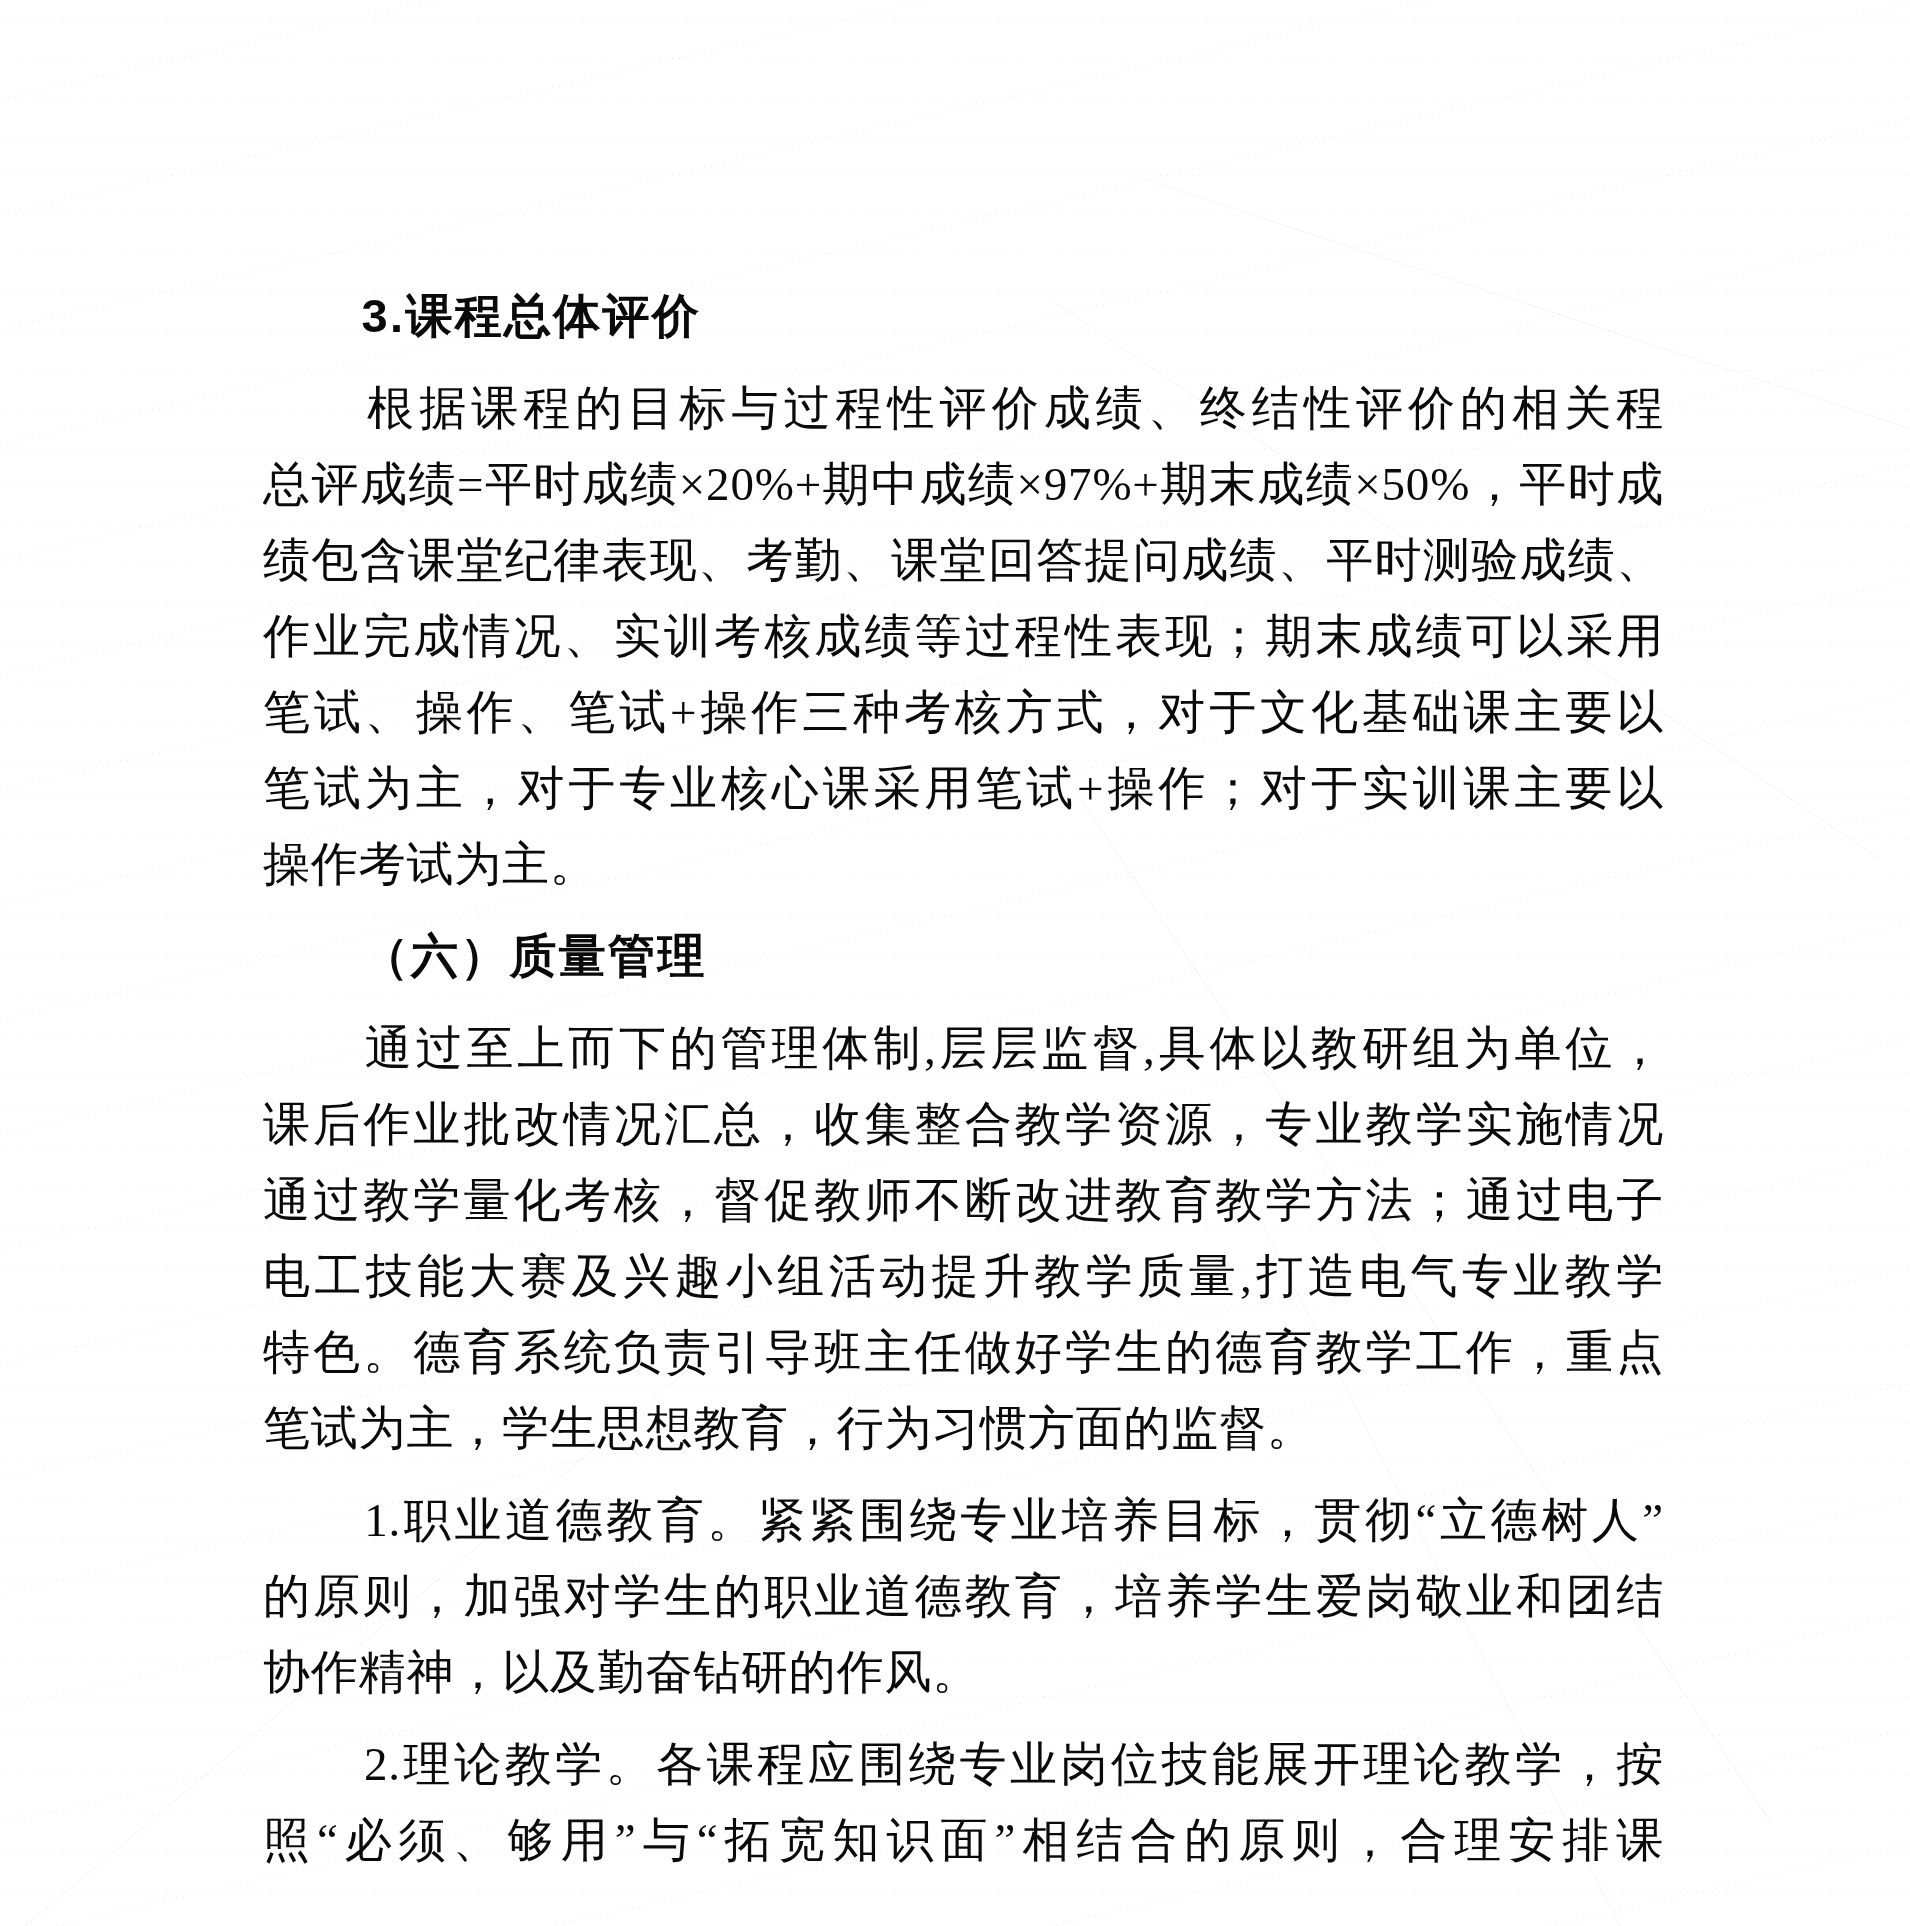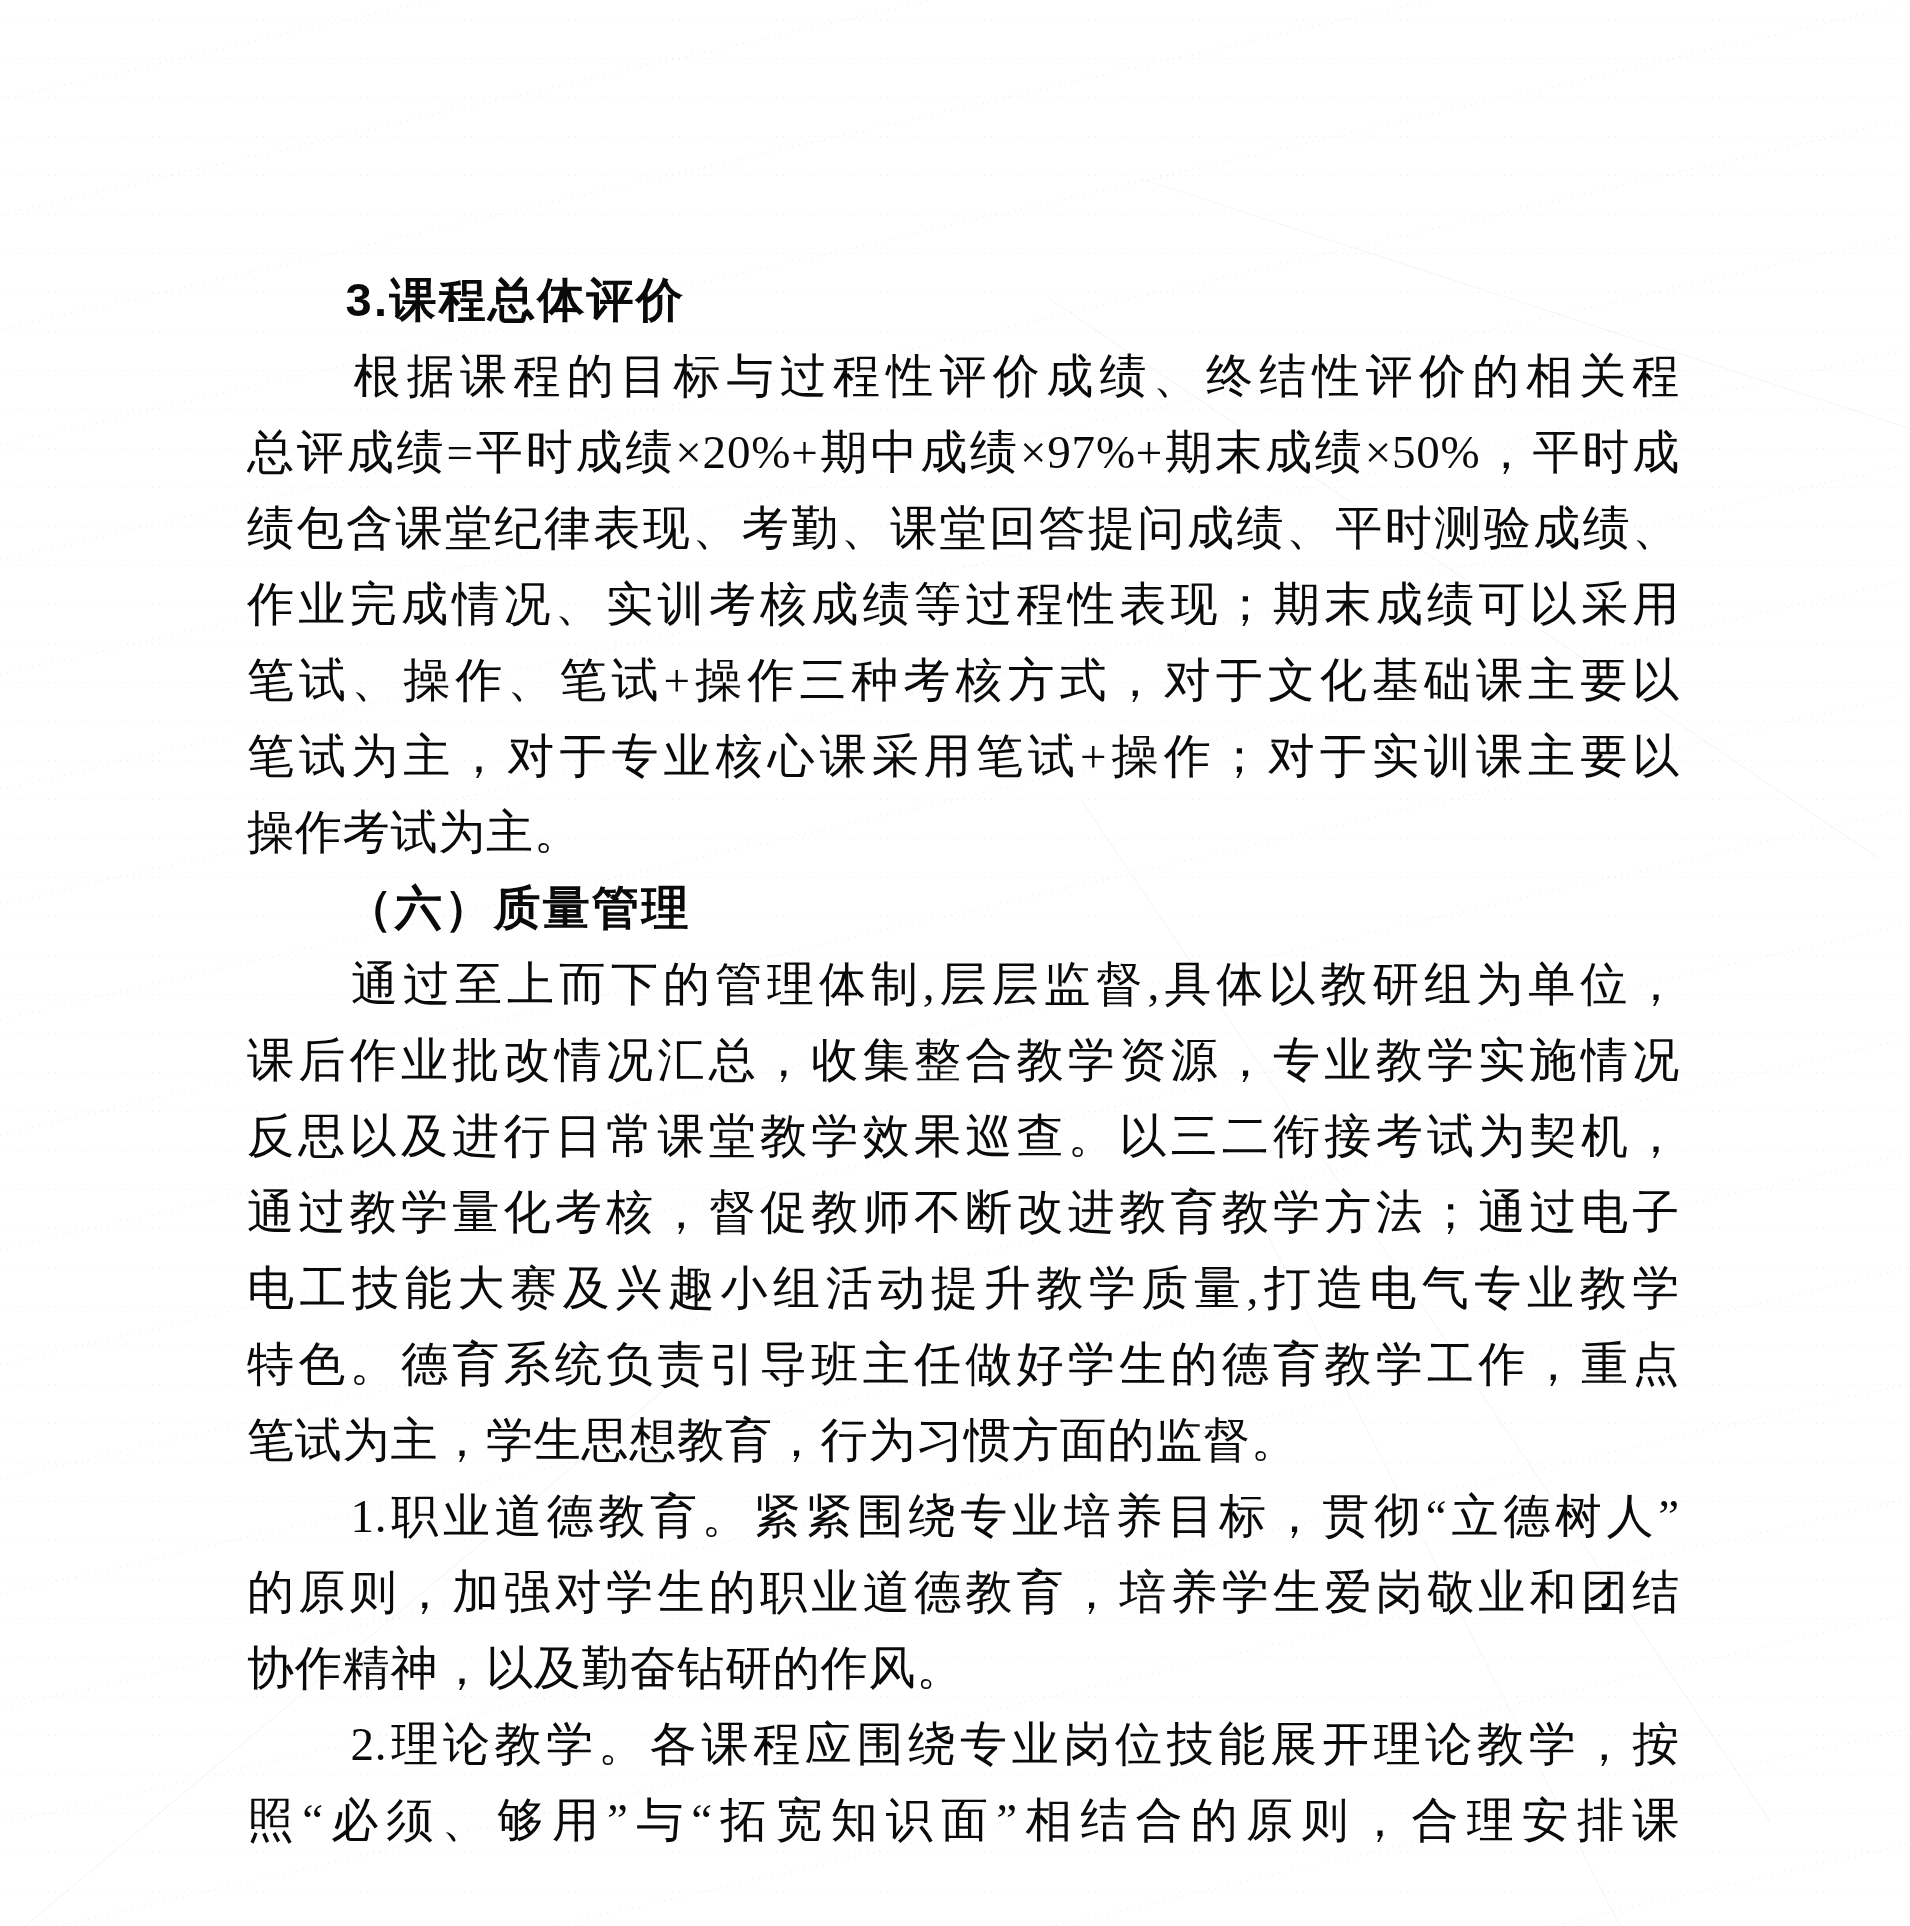--- a/index.html
+++ b/index.html
@@ -56,21 +56,21 @@
   .streak:nth-child(4) { width: 925px; height: 1.2px; left: -116px; top: 1656px; transform: rotate(-40deg); }
   .streak:nth-child(5) { width: 847px; height: 1.2px; left: 1117px; top: 308px;  transform: rotate(18deg); }
   .streak:nth-child(6) { width: 693px; height: 1.2px; left: 116px;  top: 2350px; transform: rotate(-12deg); }
 
   .content {
     position: absolute;
     left: 247px;
     top: 262px;
     width: 1433px;
   }
-  .block { margin: 0; padding: 0; }
+  .block { margin: 16px; padding: 0; }
   .line {
     font-size: 47px;
     line-height: 76px;
     height: 76px;
     overflow: hidden;
     white-space: pre;
     letter-spacing: 0.8px;
   }
   .line.fill {
     white-space: normal;
@@ -108,21 +108,20 @@
         <div class="line fill">笔试、操作、笔试+操作三种考核方式，对于文化基础课主要以</div>
         <div class="line fill">笔试为主，对于专业核心课采用笔试+操作；对于实训课主要以</div>
         <div class="line">操作考试为主。</div>
       </div>
       <div class="block heading">
         <div class="line heading-line">　　（六）质量管理</div>
       </div>
       <div class="block body">
         <div class="line fill">　　通过至上而下的管理体制,层层监督,具体以教研组为单位，</div>
         <div class="line fill">课后作业批改情况汇总，收集整合教学资源，专业教学实施情况</div>
-        <div class="line fill">反思以及进行日常课堂教学效果巡查。以三二衔接考试为契机，</div>
         <div class="line fill">通过教学量化考核，督促教师不断改进教育教学方法；通过电子</div>
         <div class="line fill">电工技能大赛及兴趣小组活动提升教学质量,打造电气专业教学</div>
         <div class="line fill">特色。德育系统负责引导班主任做好学生的德育教学工作，重点</div>
         <div class="line">笔试为主，学生思想教育，行为习惯方面的监督。</div>
       </div>
       <div class="block body">
         <div class="line fill">　　1.职业道德教育。紧紧围绕专业培养目标，贯彻“立德树人”</div>
         <div class="line fill">的原则，加强对学生的职业道德教育，培养学生爱岗敬业和团结</div>
         <div class="line">协作精神，以及勤奋钻研的作风。</div>
       </div>

